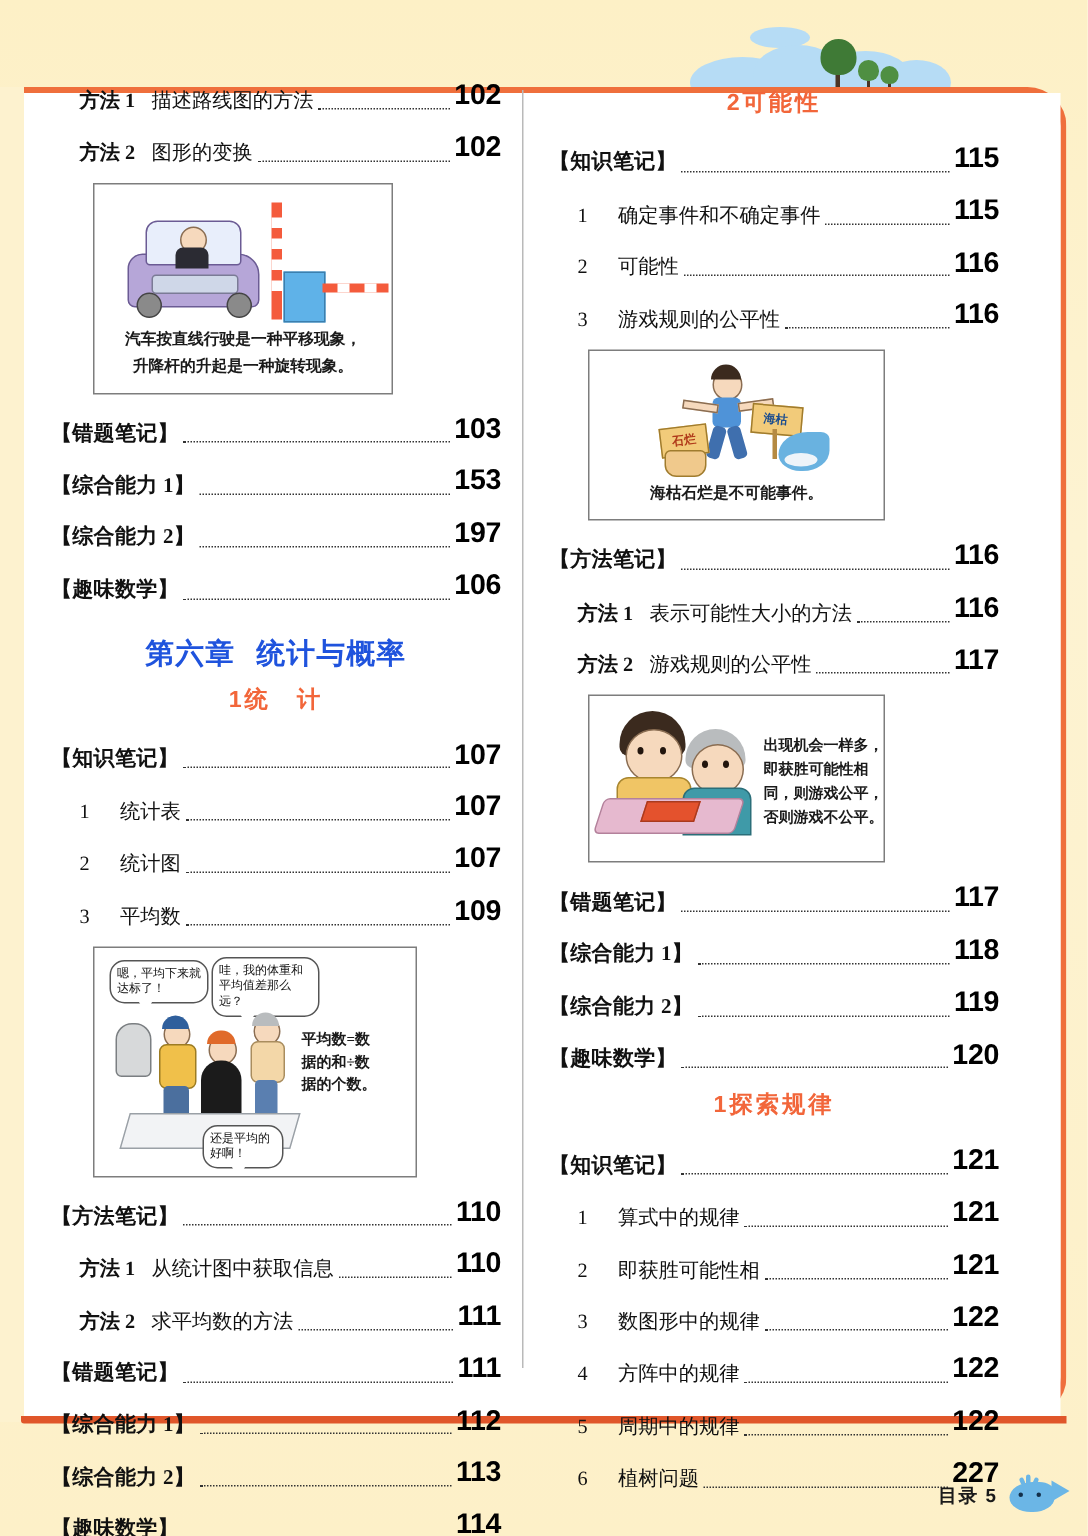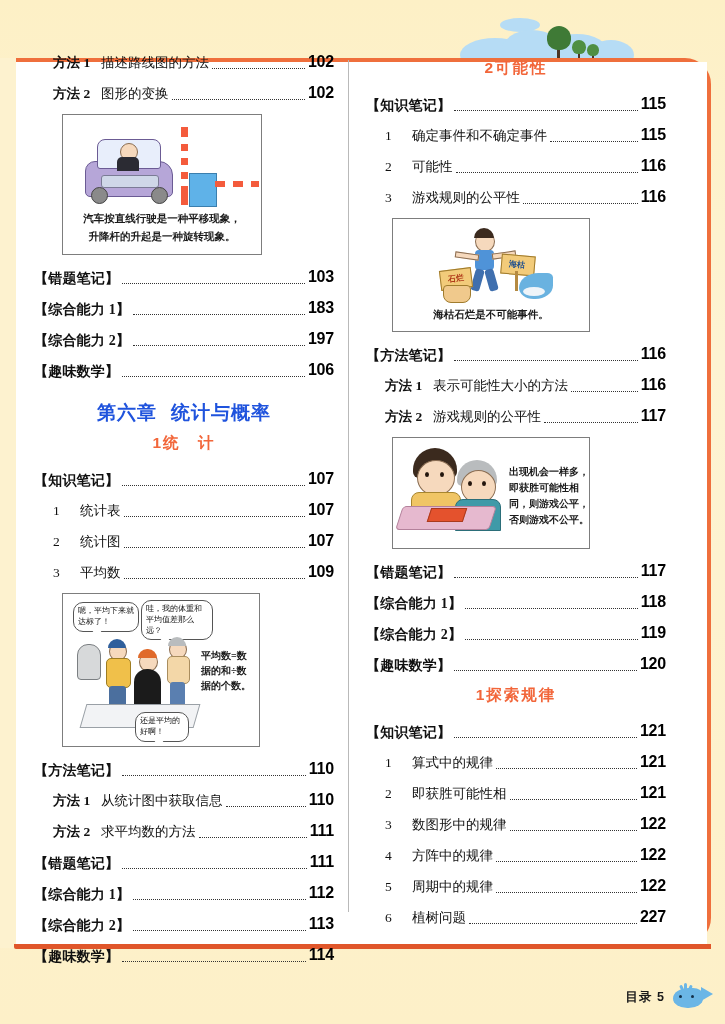--- a/index.html
+++ b/index.html
@@ -66,21 +66,21 @@
   .row .txt{font-family:"Liberation Serif","DejaVu Serif",serif;}
   .row .mnum{display:inline-block;min-width:15px;}
   .row .mlbl{display:inline-block;}
   .row .meth{display:inline-block;font-weight:700;min-width:48px;}
   .dots{
     flex:1 1 auto;margin:0 3px 3px 3px;height:0;
     border-bottom:1.6px dotted #333;min-width:8px;
   }
   .pg{
     font-family:"Liberation Sans","DejaVu Sans",sans-serif;
-    font-weight:700;font-size:16px;color:#000;letter-spacing:-.2px;text-align:right;
+    font-weight:700;font-size:19px;color:#000;letter-spacing:-.2px;text-align:right;
   }
 
   
   .chapter{
     text-align:center;color:#1f53dd;font-weight:700;
     font-size:19px;letter-spacing:1px;
     margin:20px 0 7px 0;
     font-family:"Liberation Sans","DejaVu Sans",sans-serif;
   }
   .chapter .gap{display:inline-block;width:14px;}
@@ -221,21 +221,21 @@
       </div>
 
       <div class="row lv1">
         <span class="txt">【错题笔记】</span>
         <span class="dots"></span>
         <span class="pg">103</span>
       </div>
       <div class="row lv1">
         <span class="txt">【综合能力 1】</span>
         <span class="dots"></span>
-        <span class="pg">183</span>
+        <span class="pg">153</span>
       </div>
       <div class="row lv1">
         <span class="txt">【综合能力 2】</span>
         <span class="dots"></span>
         <span class="pg">197</span>
       </div>
       <div class="row lv1">
         <span class="txt">【趣味数学】</span>
         <span class="dots"></span>
         <span class="pg">106</span>
@@ -265,21 +265,21 @@
         <span class="dots"></span>
         <span class="pg">107</span>
       </div>
       <div class="row lv2">
         <span class="mnum">3</span>
         <span class="mlbl txt" style="margin-left:12px;">平均数</span>
         <span class="dots"></span>
         <span class="pg">109</span>
       </div>
 
-      <div class="illus" style="width:196px;height:152px;margin-left:28px;">
+      <div class="illus" style="width:196px;height:152px;margin-left:28px;padding-left:18px;">
         <div class="bubble" style="left:10px;top:8px;width:56px;">嗯，平均下来就达标了！</div>
         <div class="bubble" style="left:78px;top:6px;width:62px;">哇，我的体重和平均值差那么远？</div>
         <div class="shape" style="left:14px;top:50px;width:22px;height:34px;background:#d7d9da;border:1.2px solid #7b7f82;border-radius:11px 11px 4px 4px;"></div>
         <div class="head" style="left:46px;top:48px;width:16px;height:17px;"></div>
         <div class="shape" style="left:45px;top:45px;width:18px;height:9px;background:#2f5f9c;border-radius:9px 9px 0 0;"></div>
         <div class="shape" style="left:43px;top:64px;width:23px;height:28px;background:#f0c04a;border:1.1px solid #9d7c22;border-radius:5px;"></div>
         <div class="shape" style="left:46px;top:92px;width:17px;height:28px;background:#4b6f9e;border-radius:3px;"></div>
         <div class="head" style="left:76px;top:58px;width:17px;height:18px;"></div>
         <div class="shape" style="left:75px;top:55px;width:19px;height:9px;background:#e06a2a;border-radius:9px 9px 0 0;"></div>
         <div class="shape" style="left:71px;top:75px;width:27px;height:44px;background:#1b1b1b;border-radius:13px 13px 6px 6px;"></div>

